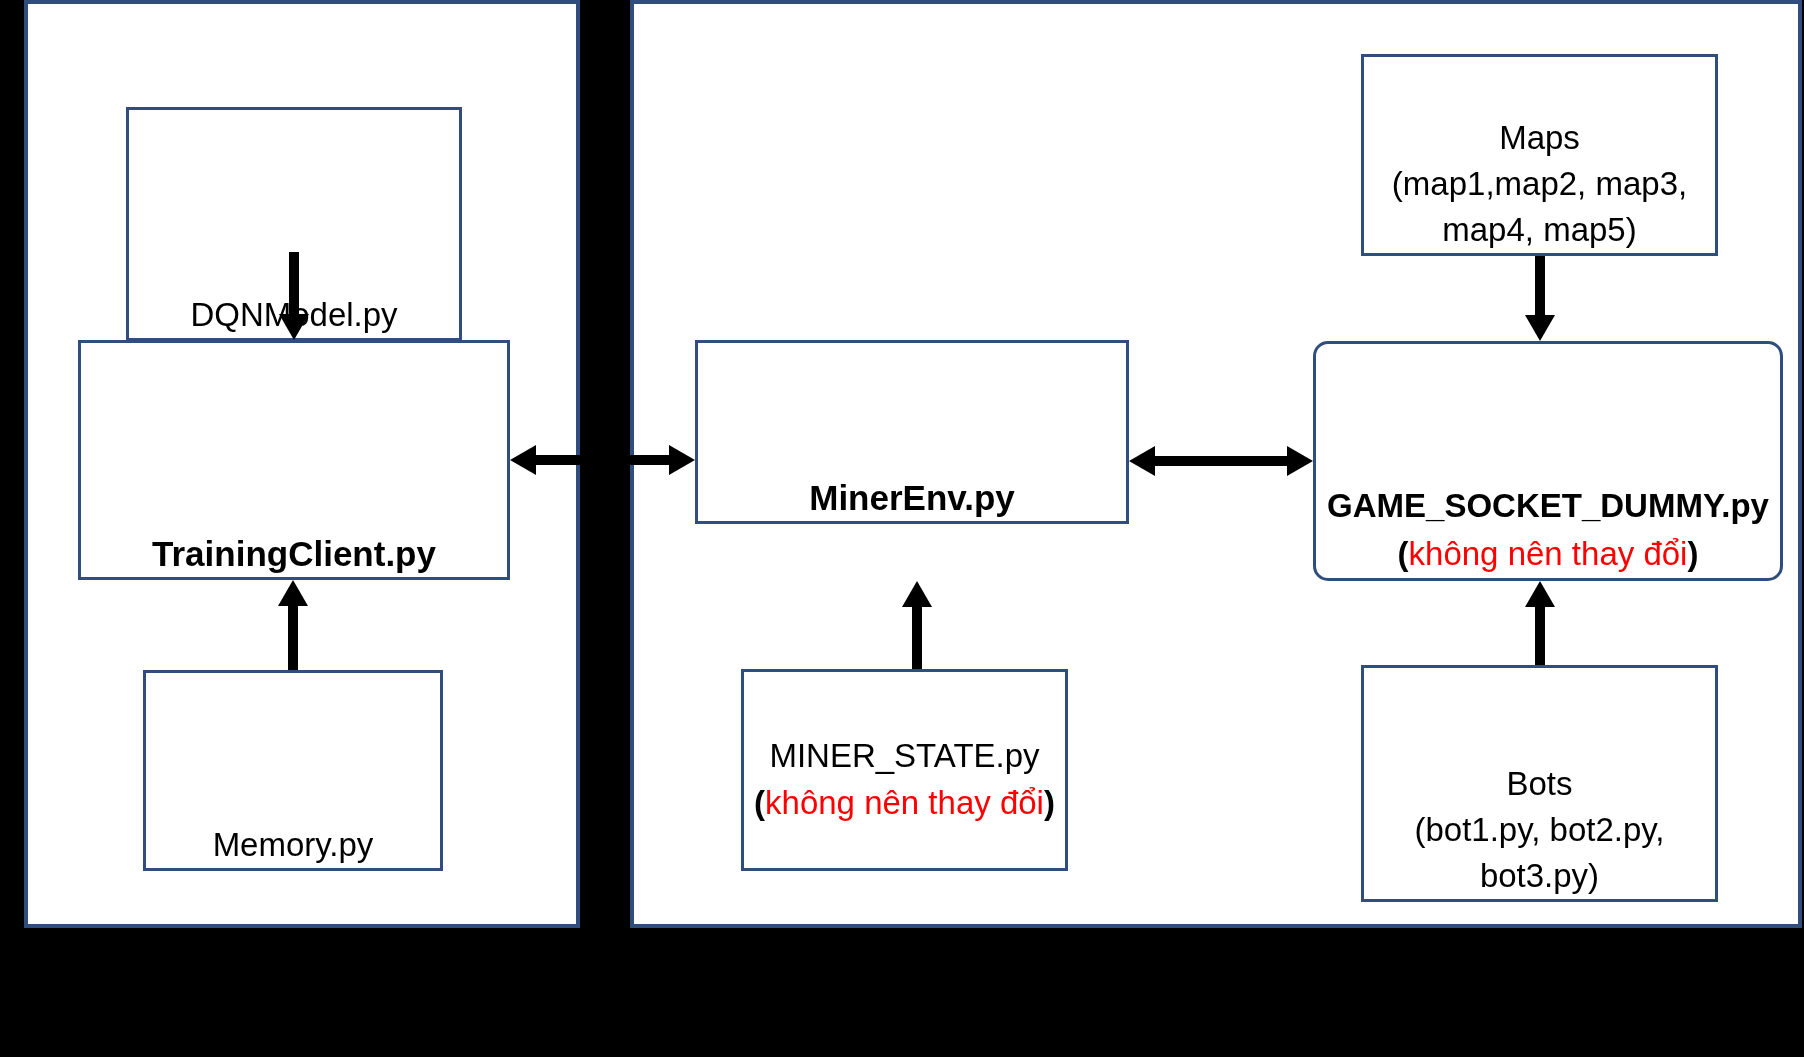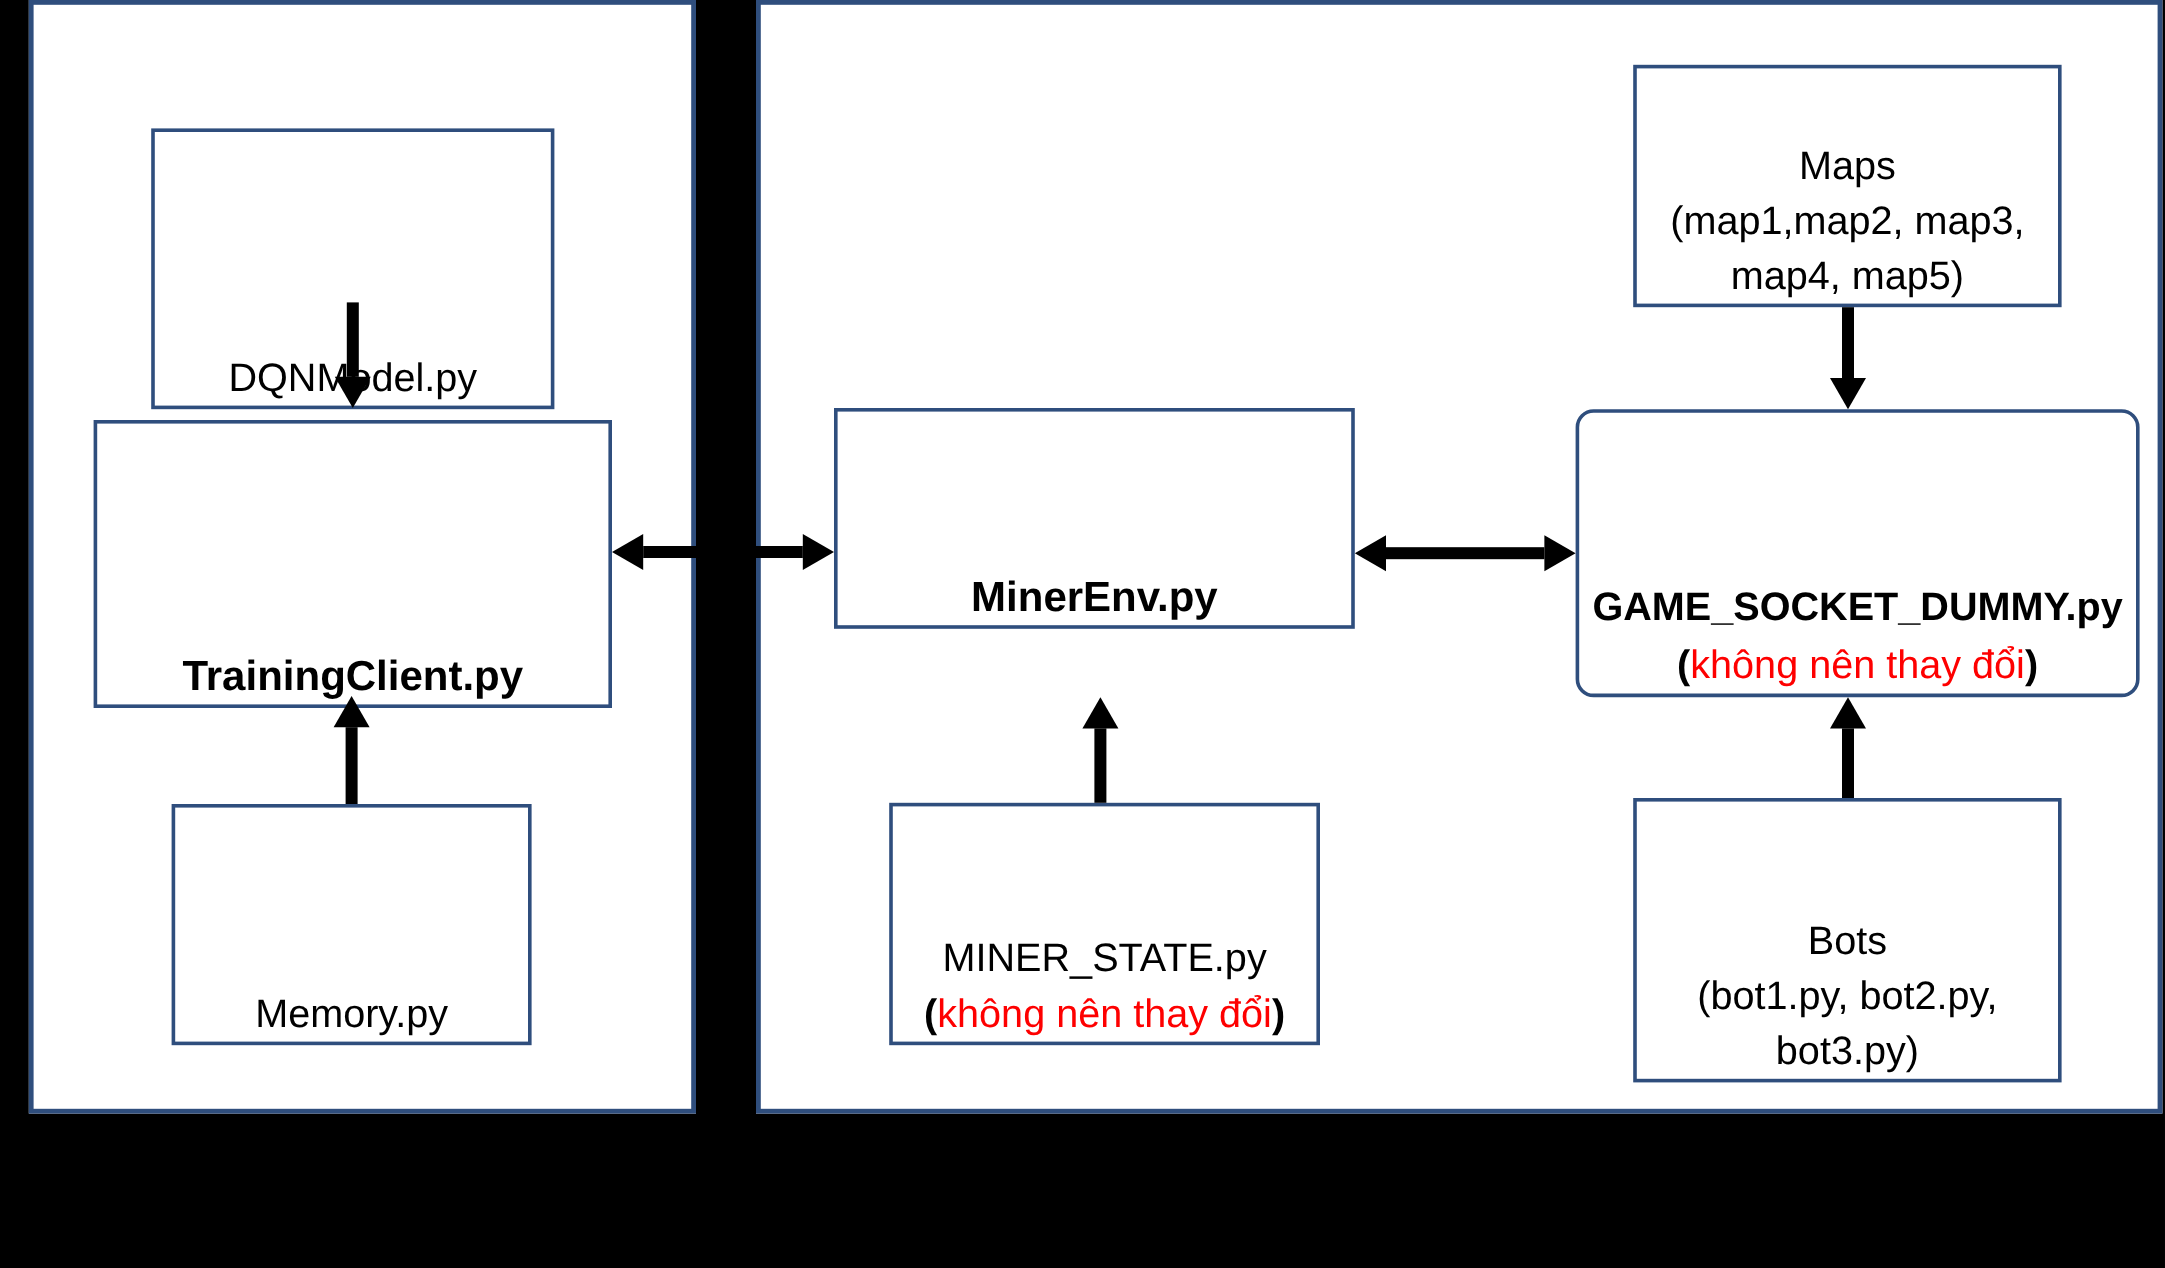--- a/index.html
+++ b/index.html
@@ -41,26 +41,26 @@
     align-items: center;
     justify-content: flex-end;
     text-align: center;
     font-size: 33px;
     line-height: 46px;
     white-space: nowrap;
   }
   .box .bold, .box.bold { font-weight: bold; }
 
   #box-dqnmodel       { left: 126px;  top: 64px;  width: 336px; height: 234px; margin-top: 43px; }
-  #box-trainingclient { left: 78px;   top: 340px; width: 432px; height: 240px; font-size: 35px; margin-top: 10px; }
+  #box-trainingclient { left: 78px;   top: 340px; width: 432px; height: 240px; font-size: 35px; }
   #box-memory         { left: 143px;  top: 670px; width: 300px; height: 201px; }
   #box-minerenv       { left: 695px;  top: 340px; width: 434px; height: 184px; font-size: 35px; }
   #box-maps           { left: 1361px; top: 54px;  width: 357px; height: 202px; }
   #box-gamesocket     { left: 1313px; top: 341px; width: 470px; height: 240px; font-size: 33px; line-height: 48px; border-radius: 15px; }
-  #box-minerstate     { left: 741px;  top: 669px; width: 359px; height: 202px; line-height: 47px; }
+  #box-minerstate     { left: 741px;  top: 669px; width: 327px; height: 202px; line-height: 47px; padding-bottom: 42px; }
   #box-bots           { left: 1361px; top: 665px; width: 357px; height: 237px; }
 
   .warning { color: var(--warning-red); font-weight: normal; }
   .paren   { color: var(--text-black); font-weight: bold; }
 
   
   .shaft-v { position: absolute; width: 10px;  background: var(--arrow-black); }
   .shaft-h { position: absolute; height: 10px; background: var(--arrow-black); }
   .head { position: absolute; width: 0; height: 0; }
   .head-down  { border-left: 15px solid transparent; border-right: 15px solid transparent; border-top: 26px solid var(--arrow-black); }

